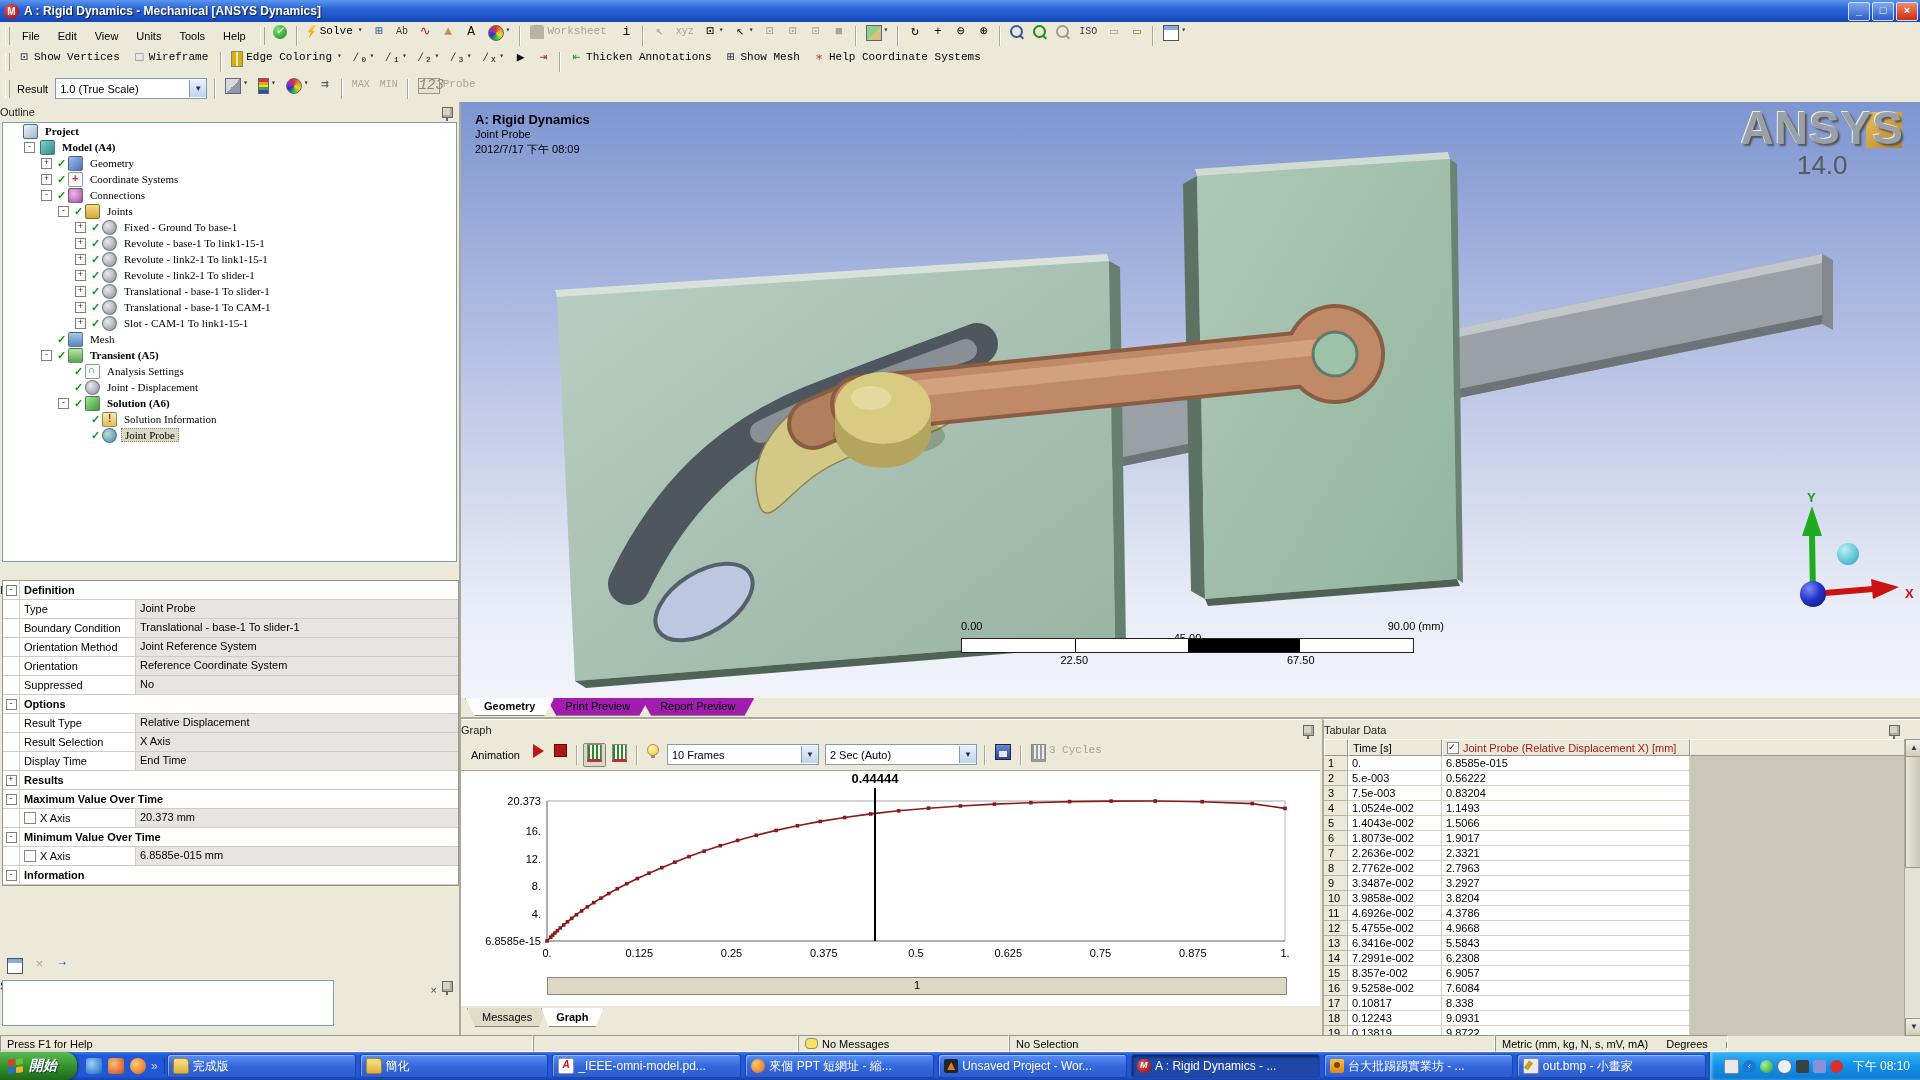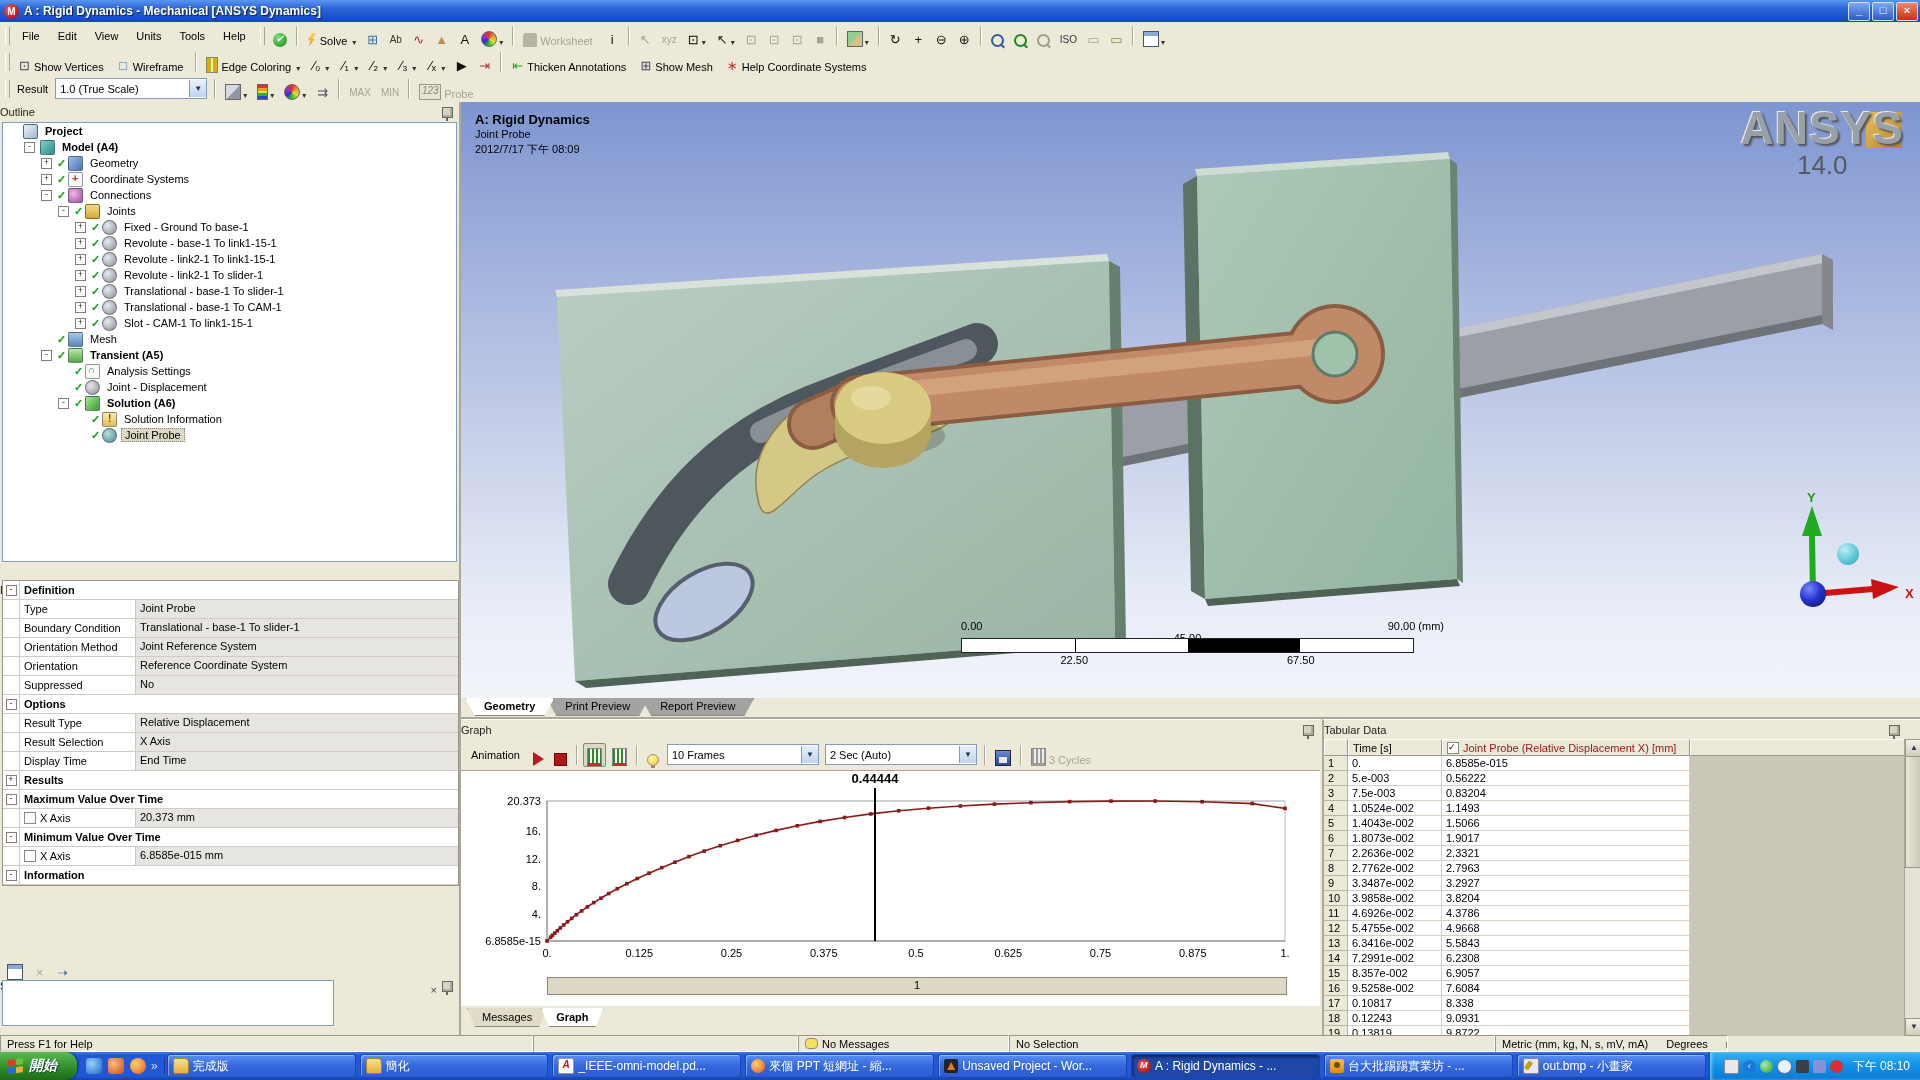--- a/index.html
+++ b/index.html
@@ -17,21 +17,21 @@
     background:linear-gradient(#7fa8f0,#2c5cc8);color:#fff;font-size:11px;line-height:15px;text-align:center;flex:none;}
   .wbtn.close{background:linear-gradient(#f08868,#c83010);}
   
   .toolrow{left:0;width:1920px;background:#ece9d8;border-bottom:1px solid #d4d0c0;display:flex;align-items:center;}
   #row1{top:22px;height:27px;}
   #row2{top:49px;height:26px;}
   #row3{top:75px;height:27px;border-bottom:1px solid #aca899;}
   .menu-item{padding:2px 8px;margin:0 1px;}
   .grip{width:3px;height:18px;margin:0 3px 0 5px;border-left:1px solid #fff;border-right:1px solid #a8a494;}
   .tsep{width:1px;height:20px;background:#aca899;border-right:1px solid #fff;margin:0 4px;display:inline-block;flex:none;}
-  .tbtn{display:flex;align-items:flex-end;height:22px;padding:0 3px;margin:0 1px;border:1px solid transparent;border-radius:2px;flex:none;}
+  .tbtn{display:flex;align-items:flex-start;height:22px;padding:0 3px;margin:0 1px;border:1px solid transparent;border-radius:2px;flex:none;font-family:Liberation Mono, monospace;}
   .tbtn .tlbl{margin:0 3px;white-space:nowrap;}
   .tbtn.dis{color:#9a968a;}
   .tbtn.dis .glyph,.tbtn.dis .tlbl{color:#a8a494 !important;}
   .tbtn.pressed{background:#dcd8c8;border:1px solid #8a8678;}
   .glyph{font-size:13px;line-height:14px;display:inline-block;min-width:13px;text-align:center;}
   .glyph.sm{font-size:10px;}
   .dd{font-size:8px;color:#333;margin-left:2px;}
   .combo{display:flex;align-items:center;height:19px;background:#fff;border:1px solid #7f9db9;margin:0 3px;flex:none;}
   .combo .cval{flex:1;padding:0 4px;white-space:nowrap;overflow:hidden;}
   .combo .cbtn{width:16px;height:17px;background:linear-gradient(#e8f0fc,#c0d4f0);border-left:1px solid #7f9db9;
@@ -47,39 +47,39 @@
   .g-mag{border:2px solid #345a9a;border-radius:50%;width:9px;height:9px;}
   .g-mag::after{content:"";position:absolute;width:5px;height:2px;background:#345a9a;transform:rotate(45deg);left:7px;top:9px;}
   .g-mag.green{border-color:#1e8a1e;}
   .g-mag.green::after{background:#1e8a1e;}
   .g-mag.gray{border-color:#a09c8c;}
   .g-mag.gray::after{background:#a09c8c;}
   .g-pane{background:#fff;border:1px solid #456;}
   .g-pane::before{content:"";position:absolute;left:0;top:0;width:100%;height:4px;background:#88aadd;}
   .g-strip{background:linear-gradient(180deg,#e03030 0 20%,#e0a030 20% 40%,#e8e030 40% 60%,#30b030 60% 80%,#3040d0 80% 100%);border:1px solid #666;width:9px;}
   .g-cubegray{background:linear-gradient(135deg,#d8d8e0 50%,#9098a8 50%);border:1px solid #667;}
-  .g-123{width:20px;border:1px solid #9a968a;background:#e8e4d4;color:#8a8678;font-size:10px;text-align:center;line-height:12px;}
+  .g-123{width:20px;border:1px solid #9a968a;background:#e8e4d4;color:#8a8678;font-size:14px;text-align:center;line-height:12px;}
   .g-edge{width:10px;background:linear-gradient(90deg,#d8b000 0 40%,#ece9d8 40% 60%,#d8b000 60% 100%);border:1px solid #886;}
   .g-play{width:0;height:0;border-left:11px solid #c01818;border-top:7px solid transparent;border-bottom:7px solid transparent;}
   .g-stop{width:11px;height:11px;background:#b01818;border:1px solid #700;}
   .g-bulb{width:10px;height:10px;border-radius:50%;background:radial-gradient(circle at 35% 30%,#fff8b0,#f0c818);border:1px solid #a88;}
   .g-bulb::after{content:"";position:absolute;left:3px;top:10px;width:4px;height:3px;background:#988;}
   .g-histo{background:#fff;border:1px solid #888;width:13px;
     background-image:repeating-linear-gradient(90deg,#2a8a2a 0 2px,#fff 2px 4px);border-bottom:3px solid #c03030;}
   .g-histo.gray{background-image:repeating-linear-gradient(90deg,#999 0 2px,#eee 2px 4px);border-bottom:3px solid #999;}
   .g-disk{background:linear-gradient(#6a8ad8,#2a4a98);border:1px solid #224;}
   .g-disk::after{content:"";position:absolute;left:3px;top:6px;width:8px;height:6px;background:#e8e8f0;}
   
   #leftcol{left:0;top:102px;width:459px;height:933px;background:#ece9d8;border-right:2px solid #aca899;}
   .panelhdr{height:20px;line-height:20px;padding-left:0;color:#222;position:relative;}
   .pin{position:absolute;right:6px;top:5px;width:9px;height:9px;border:1px solid #666;background:#d8d4c4;box-shadow:inset -2px -2px #b0ac9c;}
   .pin::after{content:"";position:absolute;left:3px;top:9px;width:2px;height:4px;background:#666;}
   #treebox{left:2px;top:20px;width:453px;height:438px;background:#fff;border:1px solid #7f9db9;overflow:hidden;}
   .trow{display:flex;align-items:center;height:16px;white-space:nowrap;}
-  .trow .lbl{padding:0 3px;}
+  .trow .lbl{padding:0 3px;font-family:Liberation Serif, serif;}
   .trow .lbl.sel{background:#dcd8c6;border:1px dotted #8a8670;}
   .trow .bold{font-weight:bold;}
   .exp{width:9px;height:9px;border:1px solid #848078;background:#fff;font-size:9px;line-height:7px;text-align:center;color:#333;flex:none;margin-right:4px;}
   .noexp{width:15px;flex:none;}
   .chk{color:#0f9f1f;font-weight:bold;font-size:11px;width:11px;flex:none;text-align:center;}
   .tico{width:13px;height:13px;display:inline-block;margin:0 4px 0 1px;border:1px solid rgba(60,70,90,.55);border-radius:2px;flex:none;position:relative;font-style:normal;}
   .ic-project{background:linear-gradient(135deg,#eef4f8,#9fb6c8);border-color:#4a6a86;}
   .ic-model{background:linear-gradient(135deg,#7ed0c8,#2e8d84);}
   .ic-geometry{background:linear-gradient(135deg,#9fc0ec,#4a72b8);}
   .ic-csys{background:#f6f8fa;}
@@ -116,21 +116,21 @@
   #logo{right:16px;top:2px;text-align:center;}
   #brand{font-size:46px;font-weight:bold;color:#9aa0a8;letter-spacing:1px;
     text-shadow:-1px -1px 0 #e8eaee,2px 2px 2px #555;position:relative;z-index:1;line-height:48px;}
   #goldsq{position:absolute;right:2px;top:8px;width:36px;height:36px;background:linear-gradient(135deg,#e8c060,#b8842a);z-index:0;}
   #version{font-size:26px;color:#555a60;line-height:26px;}
   #scalebar{left:500px;top:518px;width:453px;height:50px;font-size:11px;}
   #sbbar{position:absolute;left:0;top:18px;width:451px;height:13px;border:1px solid #222;background:#fff;}
   #sbbar .seg{position:absolute;top:0;height:100%;background:#000;}
   .sblab{position:absolute;white-space:nowrap;}
   #viewtabs{left:461px;top:698px;width:1459px;height:19px;background:#ece9d8;border-bottom:2px solid #aca899;display:flex;align-items:flex-start;padding-left:4px;}
-  .vtab{height:17px;line-height:17px;padding:0 18px;margin-right:-8px;background:#a3a3a3;border:1px solid #8a8678;border-top:none;
+  .vtab{height:17px;line-height:17px;padding:0 18px;margin-right:-8px;background:#a21caf;border:1px solid #8a8678;border-top:none;
     clip-path:polygon(0 0,100% 0,calc(100% - 10px) 100%,10px 100%);font-size:11px;}
   .vtab.active{background:#fff;font-weight:bold;z-index:2;}
   
   #graphpanel{left:461px;top:719px;width:859px;height:316px;background:#ece9d8;border-top:1px solid #fff;}
   #gtools{position:absolute;left:0;top:19px;width:859px;height:31px;display:flex;align-items:center;border-bottom:1px solid #d0ccc0;}
   #gwhite{position:absolute;left:0;top:50px;width:859px;height:235px;background:#fff;border-top:1px solid #aca899;}
   #gslider{position:absolute;left:86px;top:206px;width:738px;height:16px;background:#dcd8c4;border:1px solid #8a8678;text-align:center;line-height:15px;}
   #gtabs{position:absolute;left:6px;top:288px;display:flex;}
   .gtab{height:18px;line-height:18px;padding:0 14px;margin-right:-6px;background:#e0dcc8;border:1px solid #8a8678;border-top:none;
     clip-path:polygon(0 0,100% 0,calc(100% - 8px) 100%,8px 100%);}

